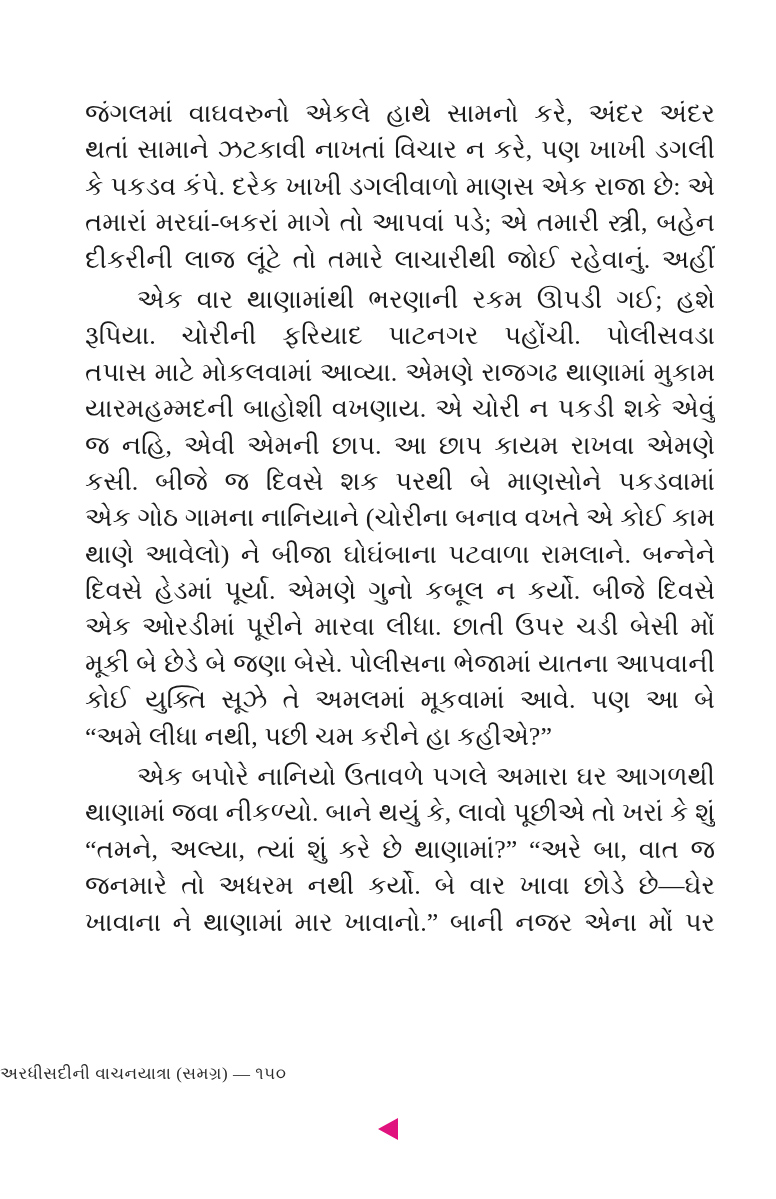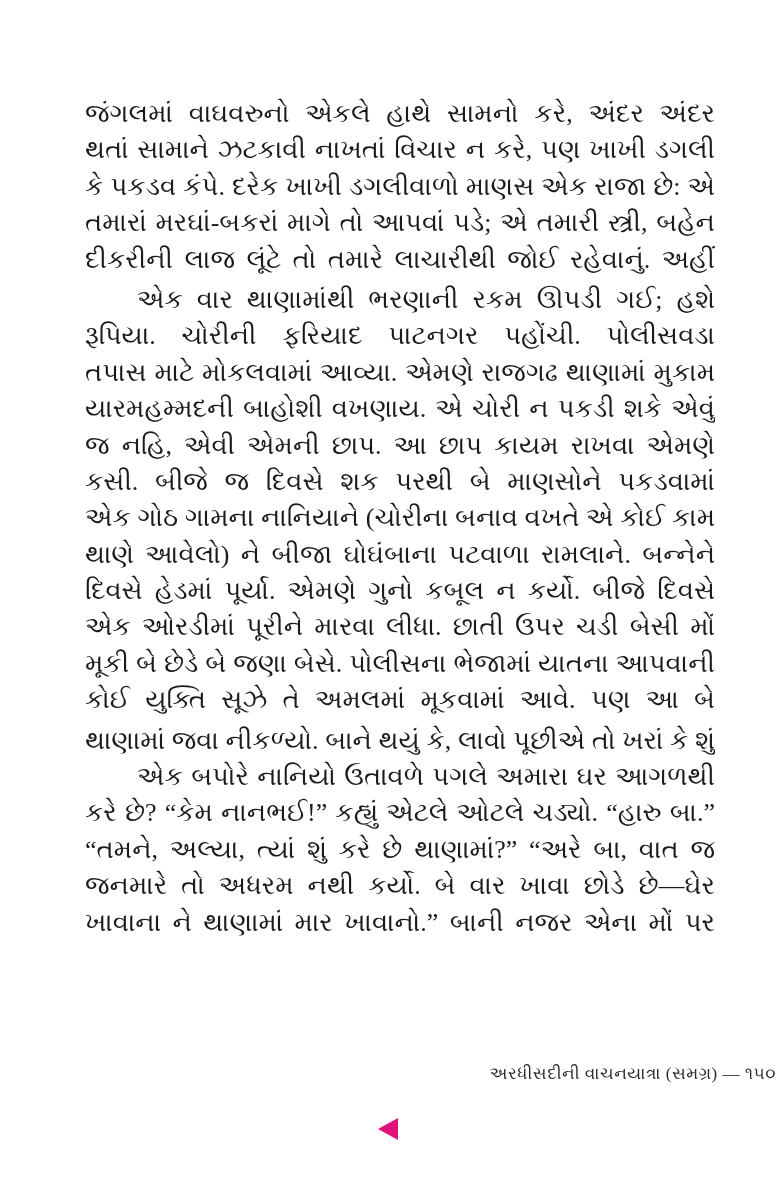--- a/index.html
+++ b/index.html
@@ -29,21 +29,21 @@
     text-align-last: justify;
     color: #1b1b1b;
   }
   .line.indent { padding-left: 52px; }
   .line.final { text-align-last: left; }
   .footer {
     position: absolute;
     left: 0;
     top: 1064px;
     width: 776px;
-    text-align: right;
+    text-align: left;
     font-size: 17px;
     color: #2b2b2b;
     letter-spacing: 0.5px;
   }
   .nav-triangle {
     position: absolute;
     left: 378px;
     top: 1118px;
     width: 0;
     height: 0;
@@ -72,25 +72,25 @@
         <div class="line">તપાસ માટે મોકલવામાં આવ્યા. એમણે રાજગઢ થાણામાં મુકામ નાખ્યો.</div>
         <div class="line">યારમહમ્મદની બાહોશી વખણાય. એ ચોરી ન પકડી શકે એવું બને</div>
         <div class="line">જ નહિ, એવી એમની છાપ. આ છાપ કાયમ રાખવા એમણે કમર</div>
         <div class="line">કસી. બીજે જ દિવસે શક પરથી બે માણસોને પકડવામાં આવ્યા:</div>
         <div class="line">એક ગોઠ ગામના નાનિયાને (ચોરીના બનાવ વખતે એ કોઈ કામ અંગે</div>
         <div class="line">થાણે આવેલો) ને બીજા ઘોઘંબાના પટવાળા રામલાને. બન્નેને પહેલે</div>
         <div class="line">દિવસે હેડમાં પૂર્યા. એમણે ગુનો કબૂલ ન કર્યો. બીજે દિવસે એમને</div>
         <div class="line">એક ઓરડીમાં પૂરીને મારવા લીધા. છાતી ઉપર ચડી બેસી મોં ઉપર</div>
         <div class="line">મૂકી બે છેડે બે જણા બેસે. પોલીસના ભેજામાં યાતના આપવાની જે</div>
         <div class="line">કોઈ યુક્તિ સૂઝે તે અમલમાં મૂકવામાં આવે. પણ આ બે જુવાનોએ</div>
+        <div class="line final">“અમે લીધા નથી, પછી ચમ કરીને હા કહીએ?”</div>
       </div>
       <div class="para">
+        <div class="line indent">એક બપોરે નાનિયો ઉતાવળે પગલે અમારા ઘર આગળથી</div>
         <div class="line">થાણામાં જવા નીકળ્યો. બાને થયું કે, લાવો પૂછીએ તો ખરાં કે શું</div>
-        <div class="line indent">એક બપોરે નાનિયો ઉતાવળે પગલે અમારા ઘર આગળથી</div>
-        <div class="line">કરે છે? “કેમ નાનભઈ!” કહ્યું એટલે ઓટલે ચડ્યો. “હારુ બા.”</div>
         <div class="line">“તમને, અલ્યા, ત્યાં શું કરે છે થાણામાં?” “અરે બા, વાત જ જવા</div>
         <div class="line">જનમારે તો અધરમ નથી કર્યો. બે વાર ખાવા છોડે છે—ઘેર રોટલા</div>
         <div class="line final">ખાવાના ને થાણામાં માર ખાવાનો.” બાની નજર એના મોં પર ગઈ</div>
       </div>
     </div>
 
   <div class="footer">અરધીસદીની વાચનયાત્રા (સમગ્ર) — ૧૫૦</div>
 
   <div class="nav-triangle" style="border-right-color: rgb(224, 18, 126);"></div>
 

